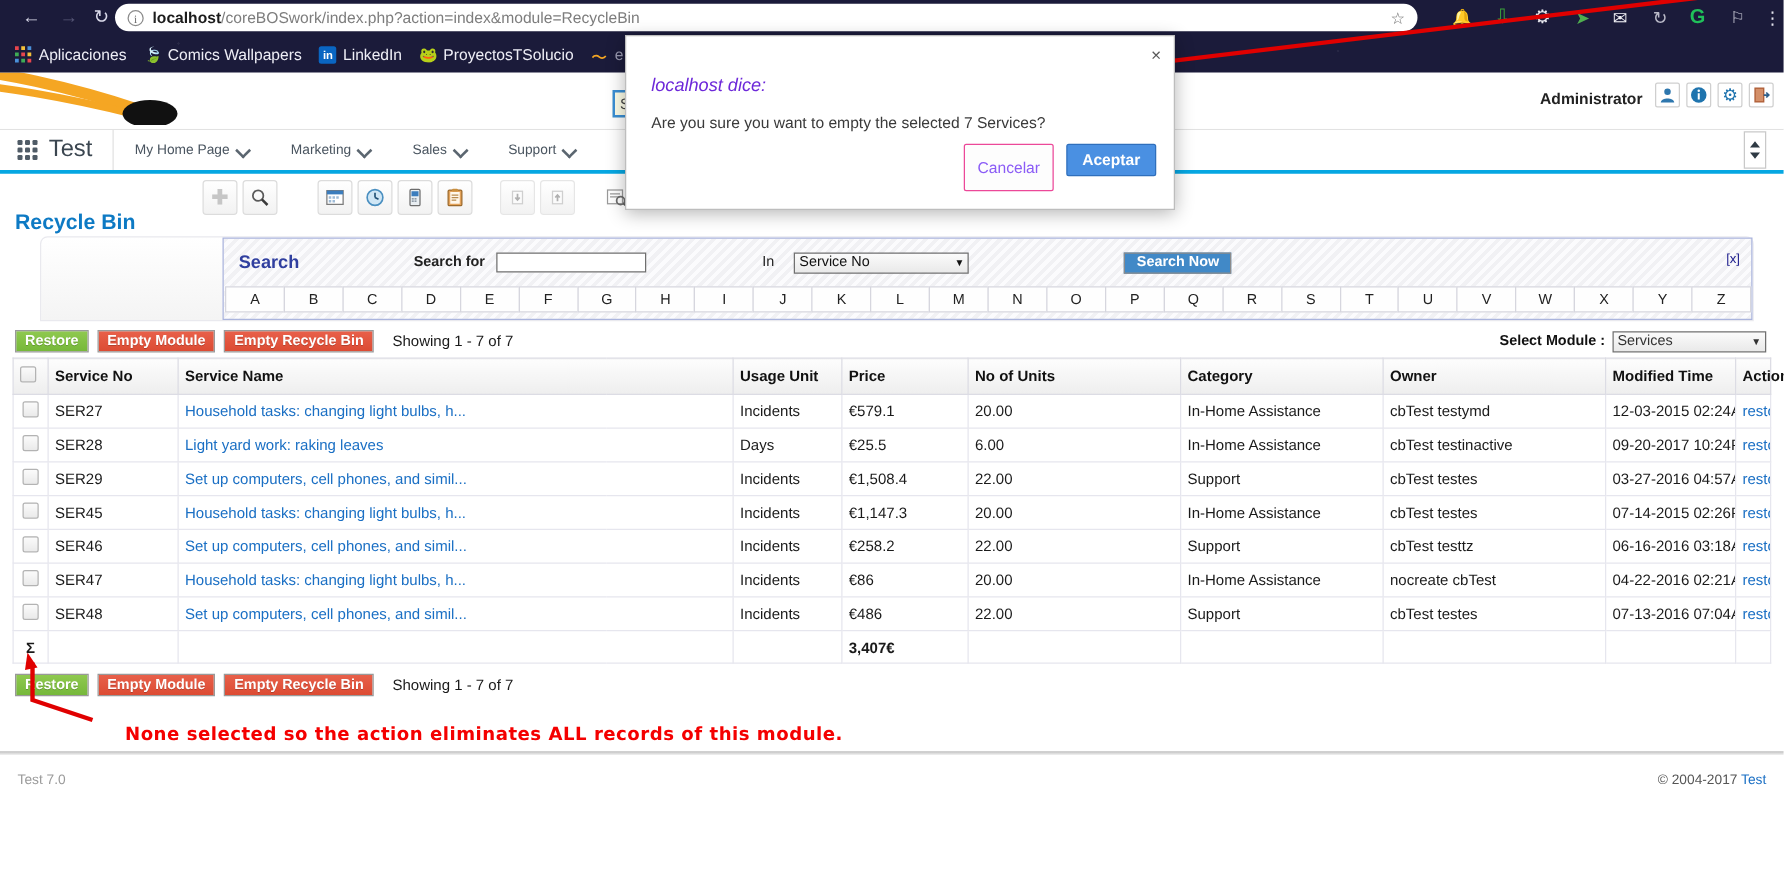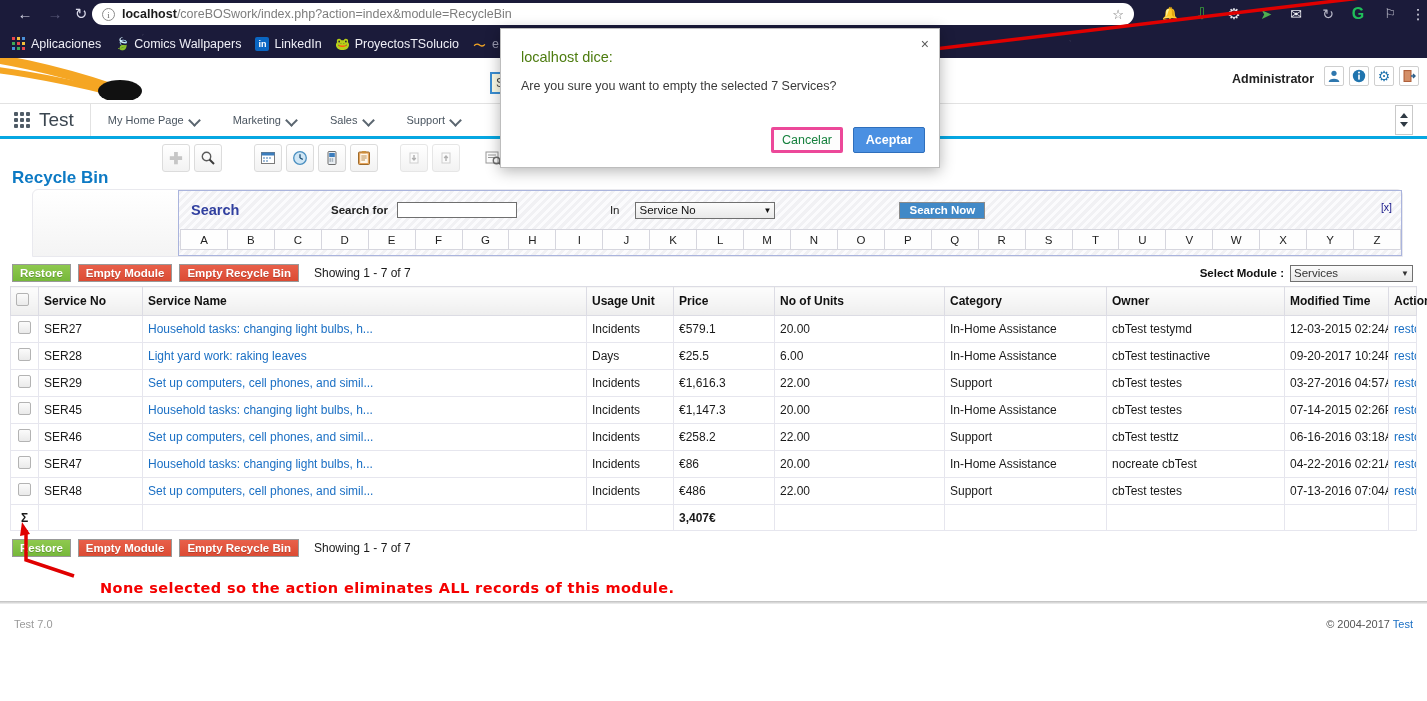--- a/index.html
+++ b/index.html
@@ -233,26 +233,26 @@
   #modal {
     position: absolute; left: 500px; top: 28px; width: 440px; height: 140px;
     background: #fff; border: 1px solid #bdbdbd;
     box-shadow: 0 3px 14px rgba(0,0,0,.30);
     z-index: 80;
   }
   #modal-close {
     position: absolute; right: 10px; top: 8px; font-size: 14px; color: #5a5a5a;
     cursor: pointer; line-height: 1;
   }
-  #modal-title { font-size: 14.5px; color: #4d7c0f; padding: 20px 0 0 20px; }
+  #modal-title { font-size: 14.5px; color: #6d28d9; padding: 32px 0 0 20px; font-style: italic; }
   #modal-msg { font-size: 12.5px; color: #3a3a3a; padding: 14px 0 0 20px; }
   #modal-btns { position: absolute; right: 14px; bottom: 14px; display: flex; gap: 10px; }
   #btn-cancel {
-    min-width: 72px; height: 26px; background: #fdfdfd; border: 3px solid #ec4899;
-    border-radius: 2px; font-size: 12.5px; color: #15803d; display: flex;
+    min-width: 72px; height: 38px; background: #fdfdfd; border: 1px solid #ec4899;
+    border-radius: 2px; font-size: 12.5px; color: #8b5cf6; display: flex;
     align-items: center; justify-content: center; cursor: pointer;
   }
   #btn-accept {
     min-width: 72px; height: 26px; background: #4a90e2; border: 1px solid #2f6fbc;
     border-radius: 2px; font-size: 12.5px; font-weight: bold; color: #fff;
     display: flex; align-items: center; justify-content: center; cursor: pointer;
   }
 </style>
 </head>
 <body>
@@ -603,21 +603,21 @@
             <td>In-Home Assistance</td>
             <td>cbTest testinactive</td>
             <td>09-20-2017 10:24PM</td>
             <td><a href="#">restore</a>  </td>
           </tr>
           <tr>
             <td class="col-cb"><span class="cb"></span></td>
             <td>SER29</td>
             <td colspan="2"><a href="#">Set up computers, cell phones, and simil...</a></td>
             <td>Incidents</td>
-            <td>€1,616.3</td>
+            <td>€1,508.4</td>
             <td>22.00</td>
             <td>Support</td>
             <td>cbTest testes</td>
             <td>03-27-2016 04:57AM</td>
             <td><a href="#">restore</a>  </td>
           </tr>
           <tr>
             <td class="col-cb"><span class="cb"></span></td>
             <td>SER45</td>
             <td colspan="2"><a href="#">Household tasks: changing light bulbs, h...</a></td>

